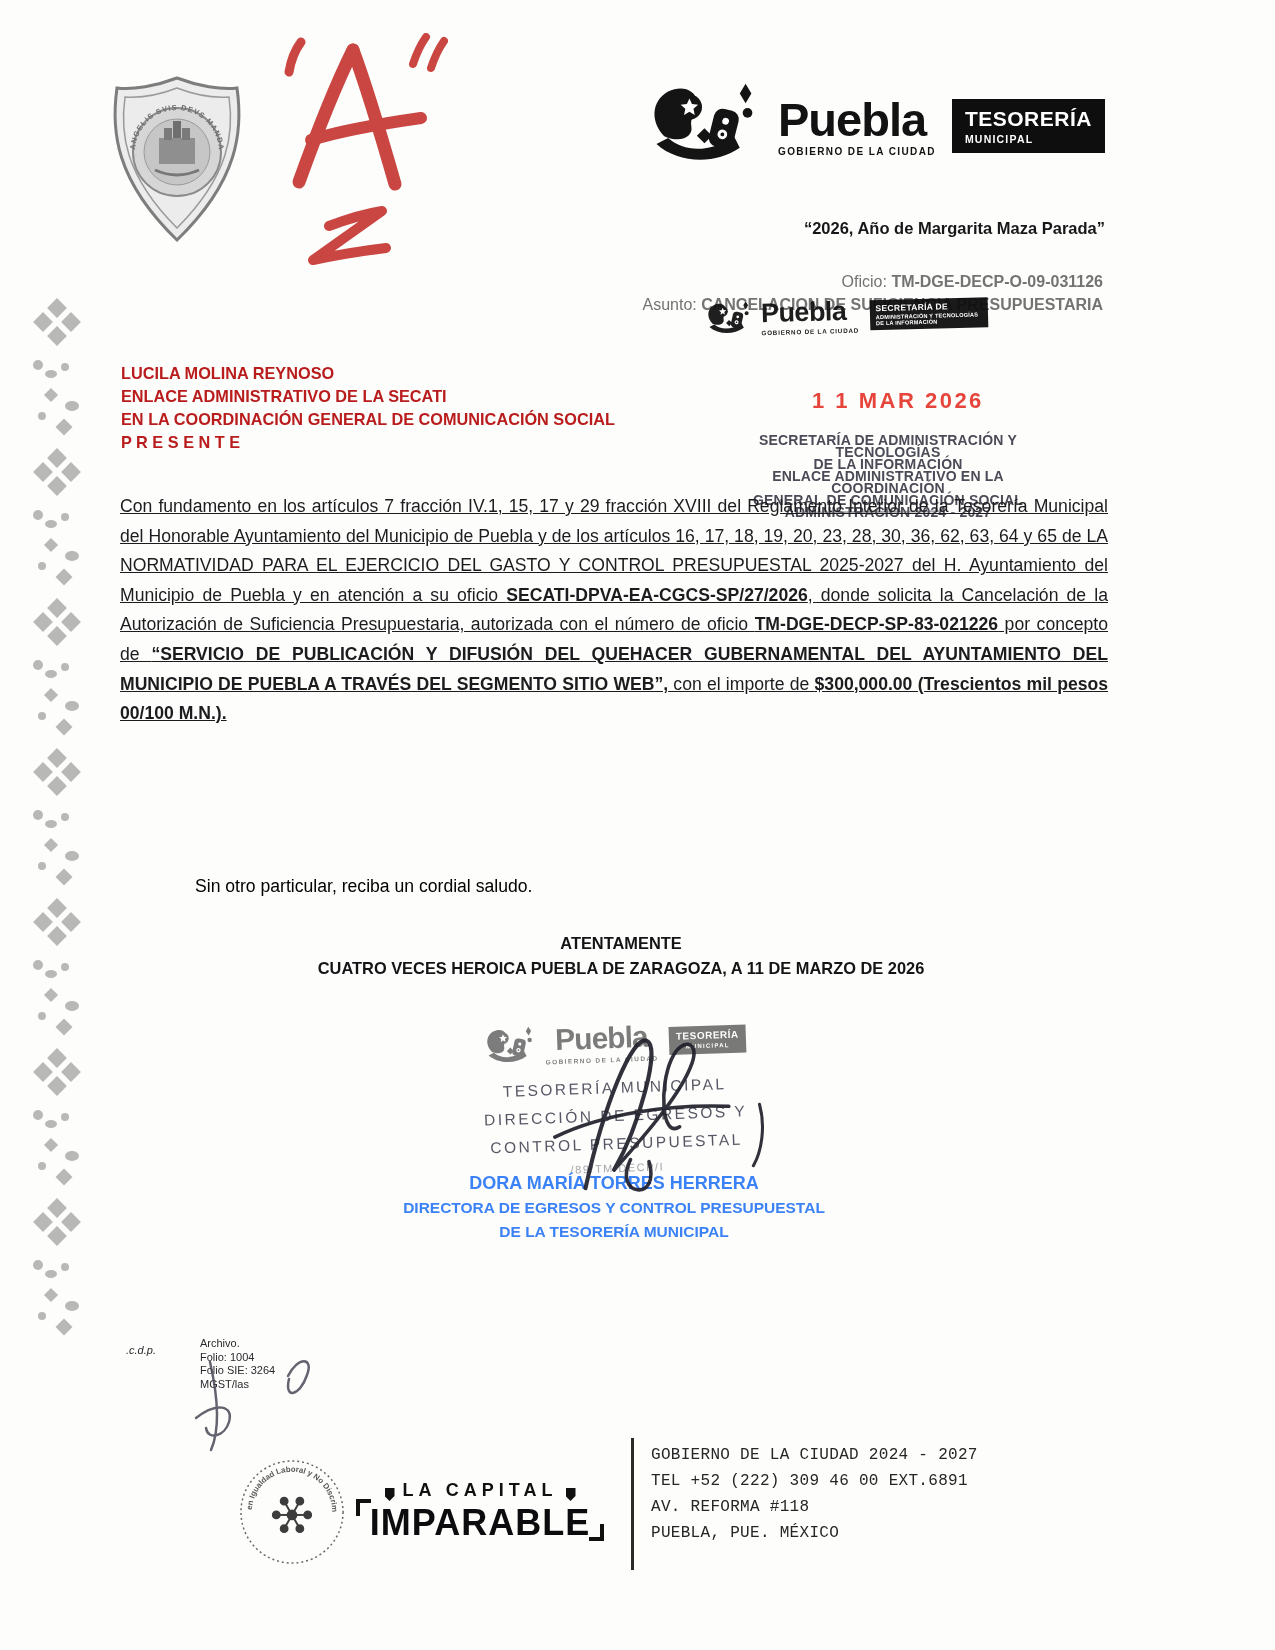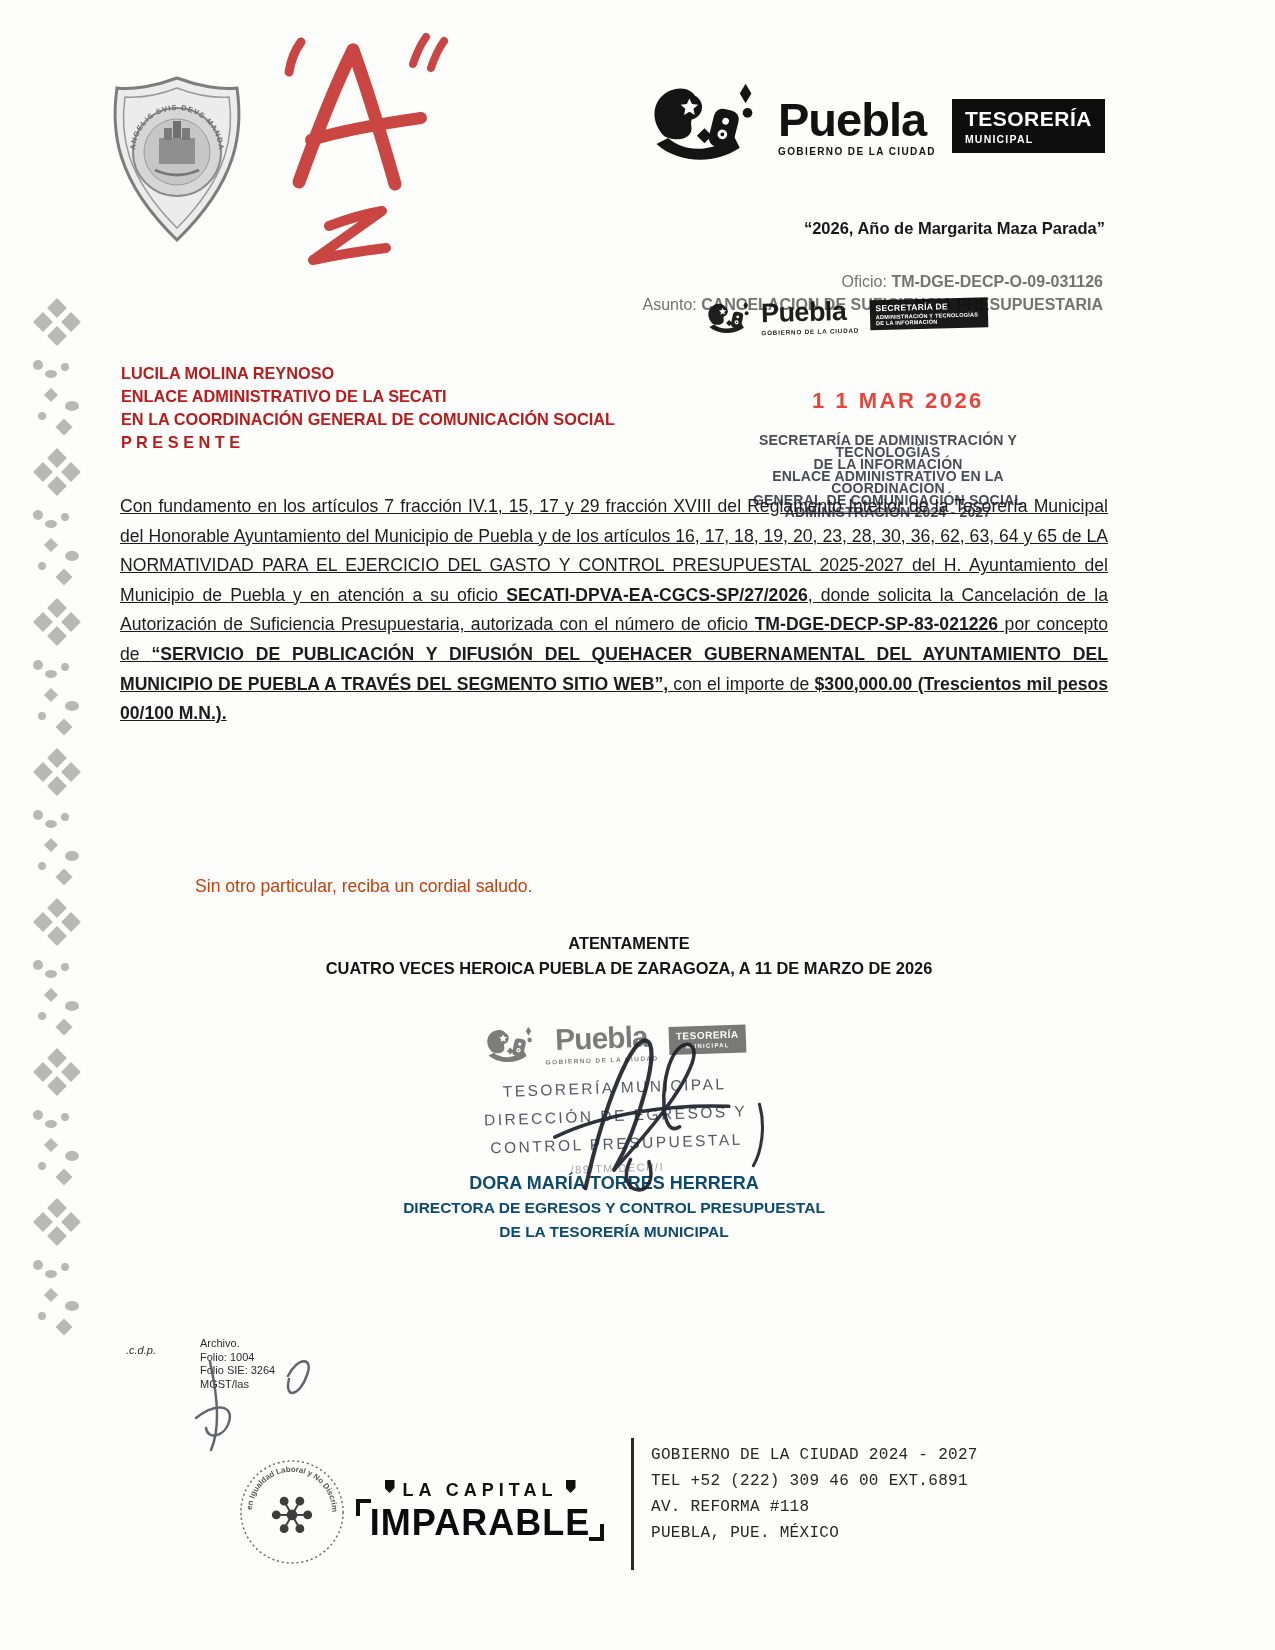--- a/index.html
+++ b/index.html
@@ -45,50 +45,50 @@
 
   .date-stamp { left:812px; top:388px; color:#e6453c; font-weight:800; font-size:22px; letter-spacing:2.5px; }
 
   .recv-stamp { left:716px; top:434px; width:344px; text-align:center; color:#4b4b57; font-size:14px; line-height:12px; font-weight:600; letter-spacing:.2px; }
   .recv-stamp div:first-child { font-weight:800; }
   .stamp-strike { left:795px; top:511px; width:148px; height:2px; background:rgba(95,95,105,.55); transform:rotate(-.6deg); }
 
   .para { left:120px; width:988px; font-size:17.6px; line-height:29.6px; text-align:justify; color:#1c1c1f; }
   .para1 { top:492px;text-decoration:underline; }
   .para2 { top:788px; text-indent:76px; }
-  .para3 { left:195px; top:876px; font-size:17.6px; color:#c2410c; }
-
-  .closing { left:135px; top:931px; width:988px; text-align:center; font-weight:800; font-size:16.4px; line-height:25px; color:#141416; }
+  .para3 { left:195px; top:876px; font-size:17.6px; color:#000000; }
+
+  .closing { left:127px; top:931px; width:988px; text-align:center; font-weight:800; font-size:16.4px; line-height:25px; color:#141416; }
 
   
   .sig-stamp { left:425px; top:1022px; width:380px; transform:rotate(-2deg); text-align:center; }
   .sig-stamp .logo-row { display:flex; align-items:center; justify-content:center; gap:7px; opacity:.55; filter:grayscale(20%); }
   .sig-stamp .brand-icon { width:58px; height:42px; }
   .sig-stamp .wordmark { font-size:30px; }
   .sig-stamp .tagline { font-size:6.5px; }
   .sig-stamp .dept-box { padding:5px 7px; }
   .sig-stamp .dept-box .d1 { font-size:10px; }
   .sig-stamp .dept-box .d2 { font-size:6px; }
   .sig-stamp .stamp-lines { margin-top:10px; font-size:15.5px; letter-spacing:2.5px; line-height:28px; color:rgba(45,45,62,.8); font-weight:500; }
   .sig-stamp .stamp-lines div:last-child { font-size:11px; letter-spacing:1.5px; opacity:.55; line-height:20px; }
 
   .signature-svg { left:516px; top:1006px; z-index:6; }
 
-  .signer { left:120px; top:1170px; width:988px; text-align:center; color:#0c4a6e; }
+  .signer { left:120px; top:1170px; width:988px; text-align:center; color:#3b82f6; }
   .signer .name { font-weight:800; font-size:18px; line-height:26px; }
   .signer .title { font-weight:800; font-size:15.5px; line-height:24px; }
 
   .cdp { left:126px; top:1344px; font-size:11px; color:#2a2a2e;font-style:italic; }
   .archive { left:200px; top:1337px; font-size:11px; line-height:13.5px; color:#2a2a2e; }
   .archive-sig { left:188px; top:1348px; opacity:.85; }
 
   .norma { left:238px; top:1458px; width:108px; height:108px; }
 
   .capital { left:352px; top:1480px; width:256px; text-align:center; }
-  .cap-line1 { font-weight:800; font-size:18px; letter-spacing:5px; color:#101010; display:flex; align-items:flex-start; justify-content:center; }
+  .cap-line1 { font-weight:800; font-size:18px; letter-spacing:5px; color:#101010; display:flex; align-items:flex-end; justify-content:center; }
   .flag { width:10px; height:13px; background:#101010; display:inline-block; margin:0 8px; clip-path:polygon(0 0,100% 0,100% 62%,50% 100%,0 62%); }
   .cap-line2 { position:relative; display:inline-block; font-weight:800; font-size:36px; letter-spacing:1px; color:#0c0c0e; margin-top:1px; padding:0 12px;text-align:center; }
   .cap-line2::before { content:""; position:absolute; left:-2px; top:-3px; width:11px; height:13px; border-left:4px solid #101010; border-top:4px solid #101010; }
   .cap-line2::after  { content:""; position:absolute; right:-2px; bottom:3px; width:11px; height:13px; border-right:4px solid #101010; border-bottom:4px solid #101010; }
 
   .footer-divider { left:631px; top:1438px; width:2.5px; height:132px; background:#2b2b2b; }
   .address { left:651px; top:1442px; font-family:"Liberation Mono", monospace; font-size:16px; line-height:26px; color:#262626; letter-spacing:.3px; }
 </style>
 </head>
 <body>

